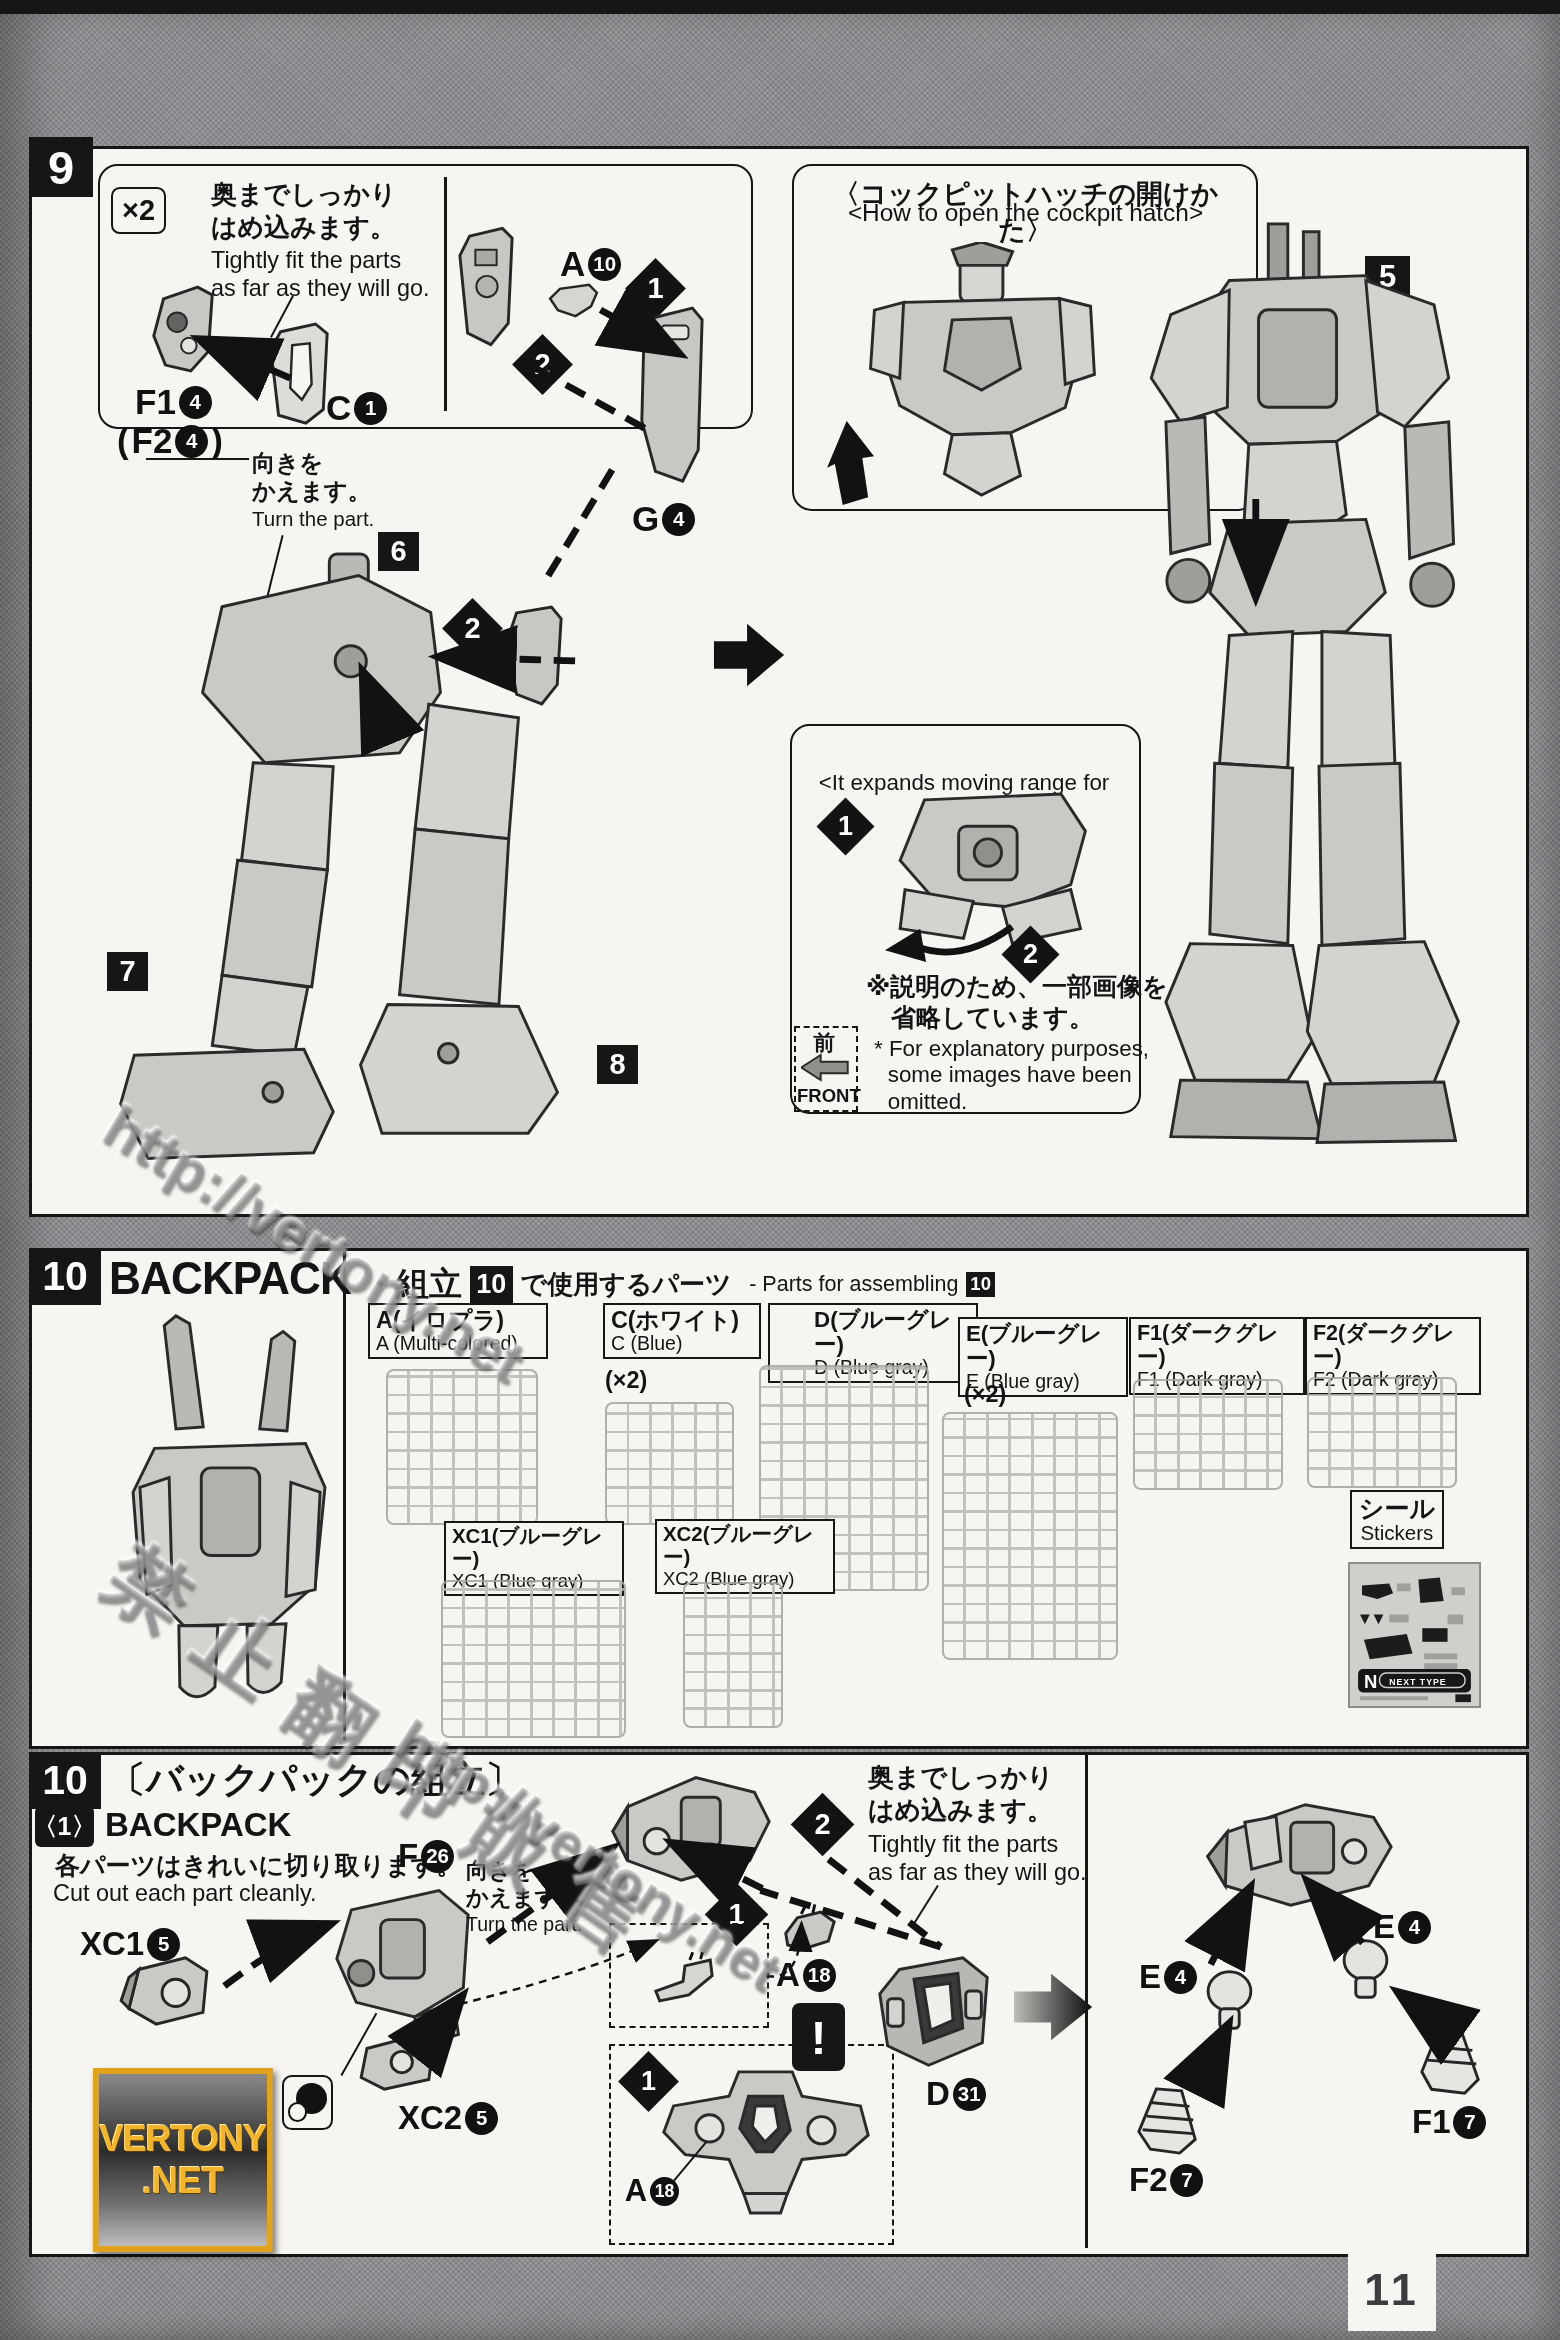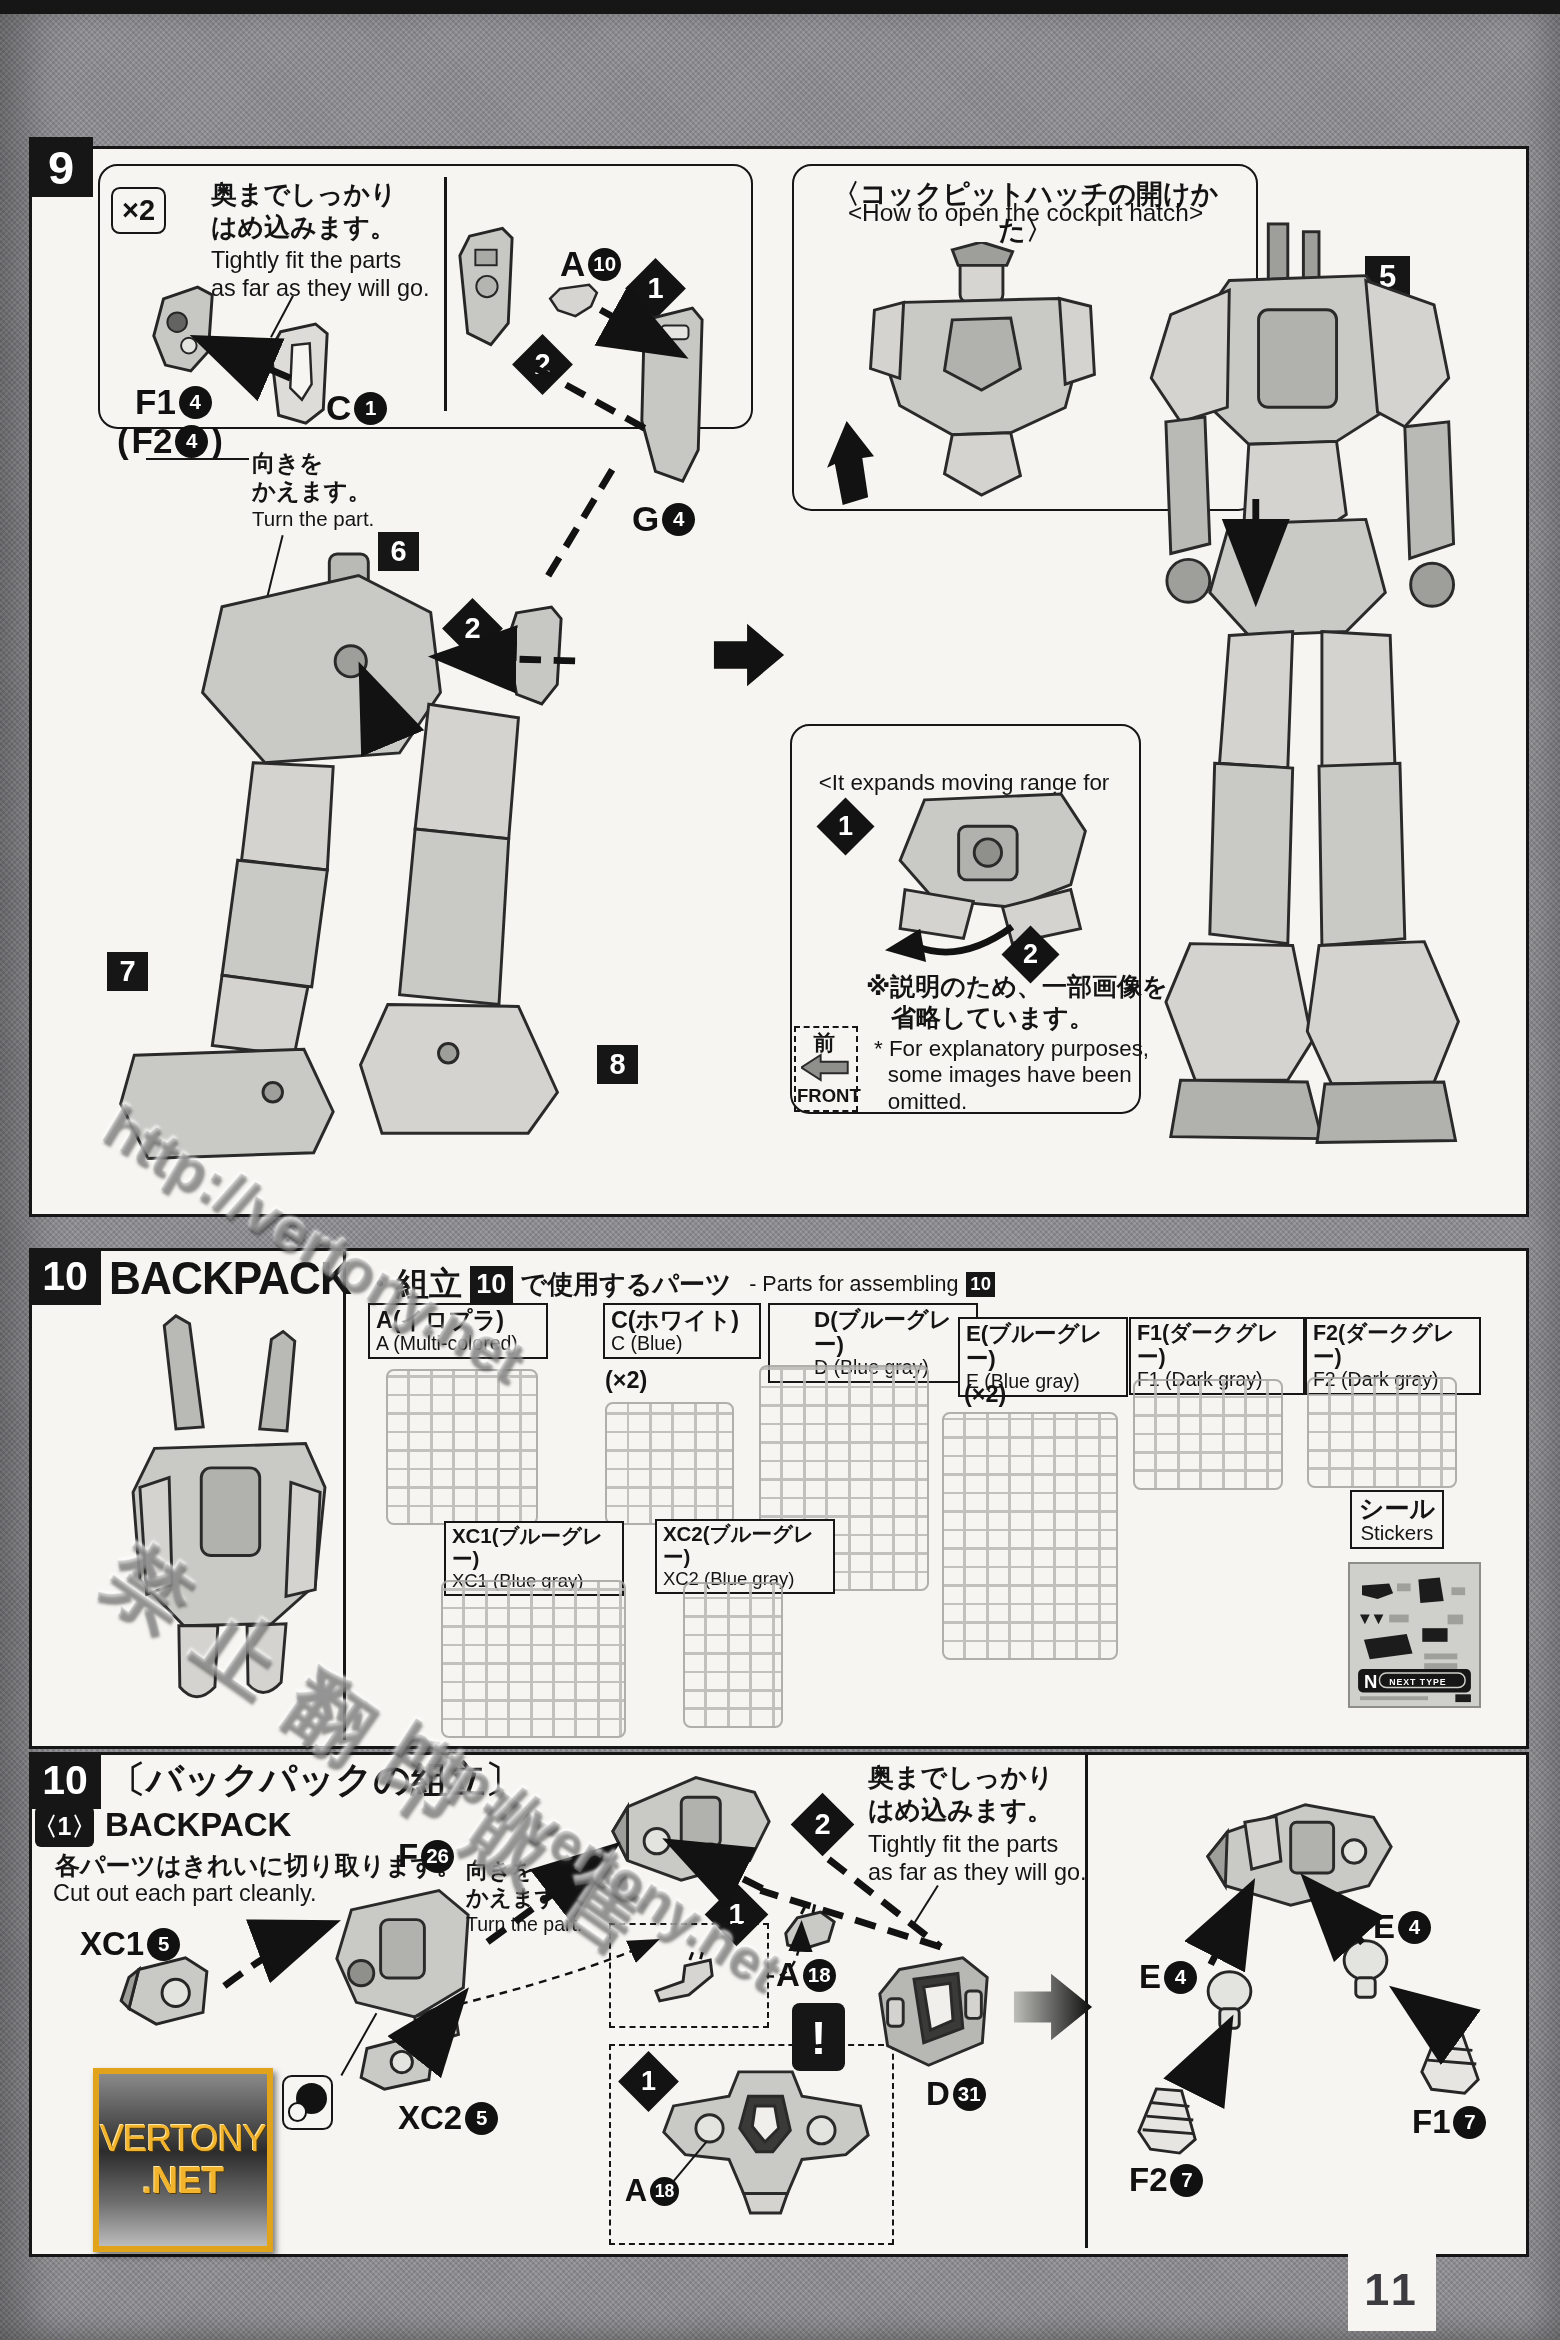--- a/index.html
+++ b/index.html
@@ -557,21 +557,21 @@
       <path d="M428,262 Q560,230 640,195" marker-end="url(#ah3)"></path>
     </g>
     <line x1="320" y1="332" x2="356" y2="268" stroke="#121212" stroke-width="2"></line>
   </svg>
 
   <div class="wm" style="left:127px;top:1092px;font-size:59px;transform:rotate(31deg);transform-origin:left top;">http://vertony.net</div>
   <div class="wm" style="left:146px;top:1521px;font-size:82px;letter-spacing:29px;transform:rotate(35deg);transform-origin:left top;">禁止翻印販售</div>
   <div class="wm" style="left:419px;top:1707px;font-size:55px;transform:rotate(33deg);transform-origin:left top;">http://vertony.net</div>
 
   <div class="abs" style="left:93px;top:2068px;width:168px;height:172px;border:6.8px solid #e2a31c;background:linear-gradient(180deg,#8a8a8a 0%,#2c2c2c 45%,#6f6f6f 75%,#bcbcbc 100%);box-shadow:2.9px 3.9px 5.9px rgba(0,0,0,.5);display:flex;flex-direction:column;align-items:center;justify-content:center;">
-    <div style="font-size:36px;font-weight:400;color:#f2b42c;text-shadow:1px 1px 0 #5a3c00, -1px -1px 0 #ffe9a8;letter-spacing:-1px;">VERTONY</div>
+    <div style="font-size:36px;font-weight:700;color:#f2b42c;text-shadow:1px 1px 0 #5a3c00, -1px -1px 0 #ffe9a8;letter-spacing:-1px;">VERTONY</div>
     <div style="font-size:36px;font-weight:900;color:#f2b42c;text-shadow:1px 1px 0 #5a3c00, -1px -1px 0 #ffe9a8;">.NET</div>
   </div>
 
   <div class="abs" style="left:1348px;top:2249px;width:88px;height:82px;background:#f6f5f1;display:flex;align-items:center;justify-content:center;">
     <span style="font-size:45px;font-weight:bold;color:#3c3c40;letter-spacing:3.9px;">11</span>
   </div>
 
 </div>
 
 

